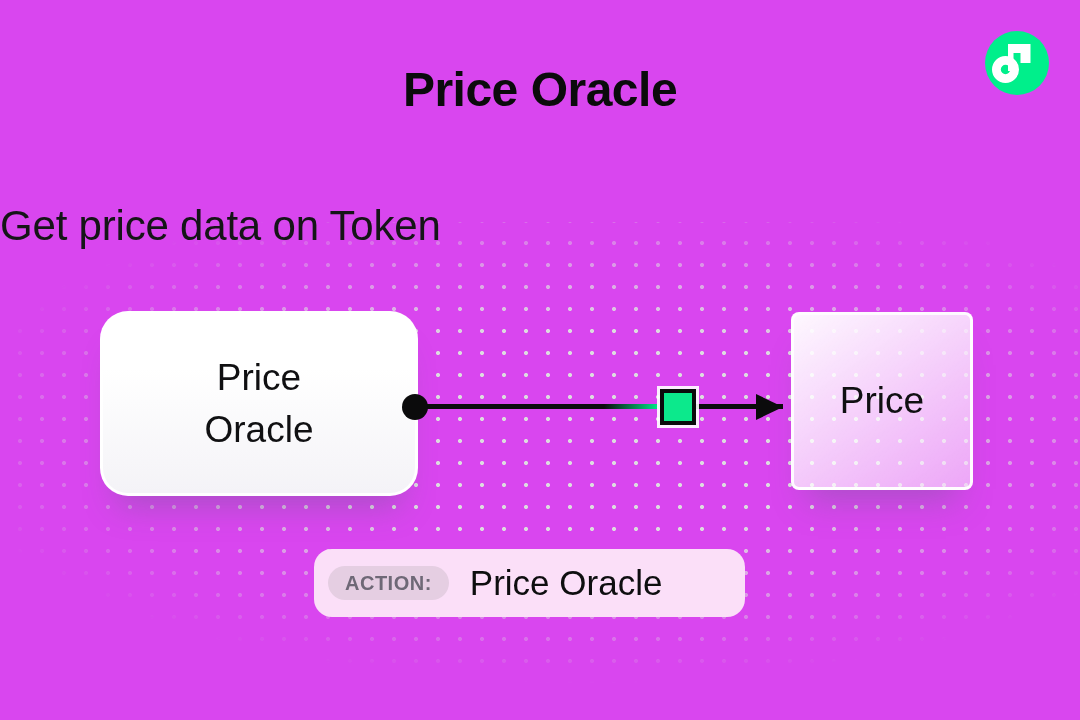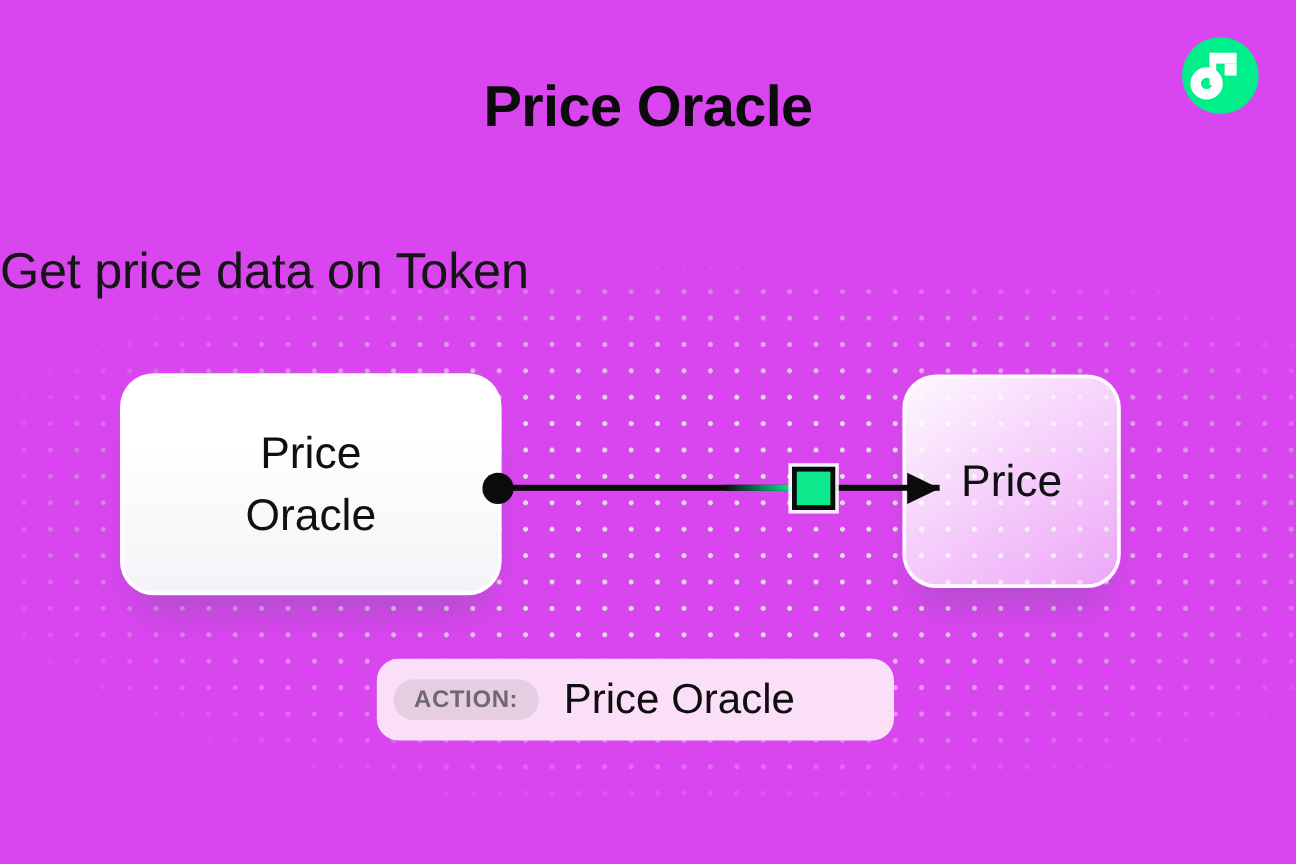--- a/index.html
+++ b/index.html
@@ -37,21 +37,21 @@
     border:3px solid rgba(255,255,255,0.95);
     box-shadow:0 26px 32px -16px rgba(98,92,135,0.38);
   }
   .node-source{
     left:100px; top:311px; width:318px; height:185px; border-radius:28px;
     background:linear-gradient(180deg,#FFFFFF 30%,#F4F3F7 100%);
     font-size:37px; line-height:52px;
   }
   .node-source .node-label{ width:180px; }
   .node-target{
-    left:752px; top:312px; width:182px; height:178px; border-radius:28px;
+    left:791px; top:312px; width:182px; height:178px; border-radius:8px;
     background:linear-gradient(145deg, rgba(255,255,255,0.96) 0%, rgba(255,255,255,0.52) 100%);
     font-size:37px;
   }
 
   
   .edge-dot{
     position:absolute; left:402px; top:394px; width:26px; height:26px;
     border-radius:50%; background:#0B0B0C; z-index:3;
   }
   .edge-line{

